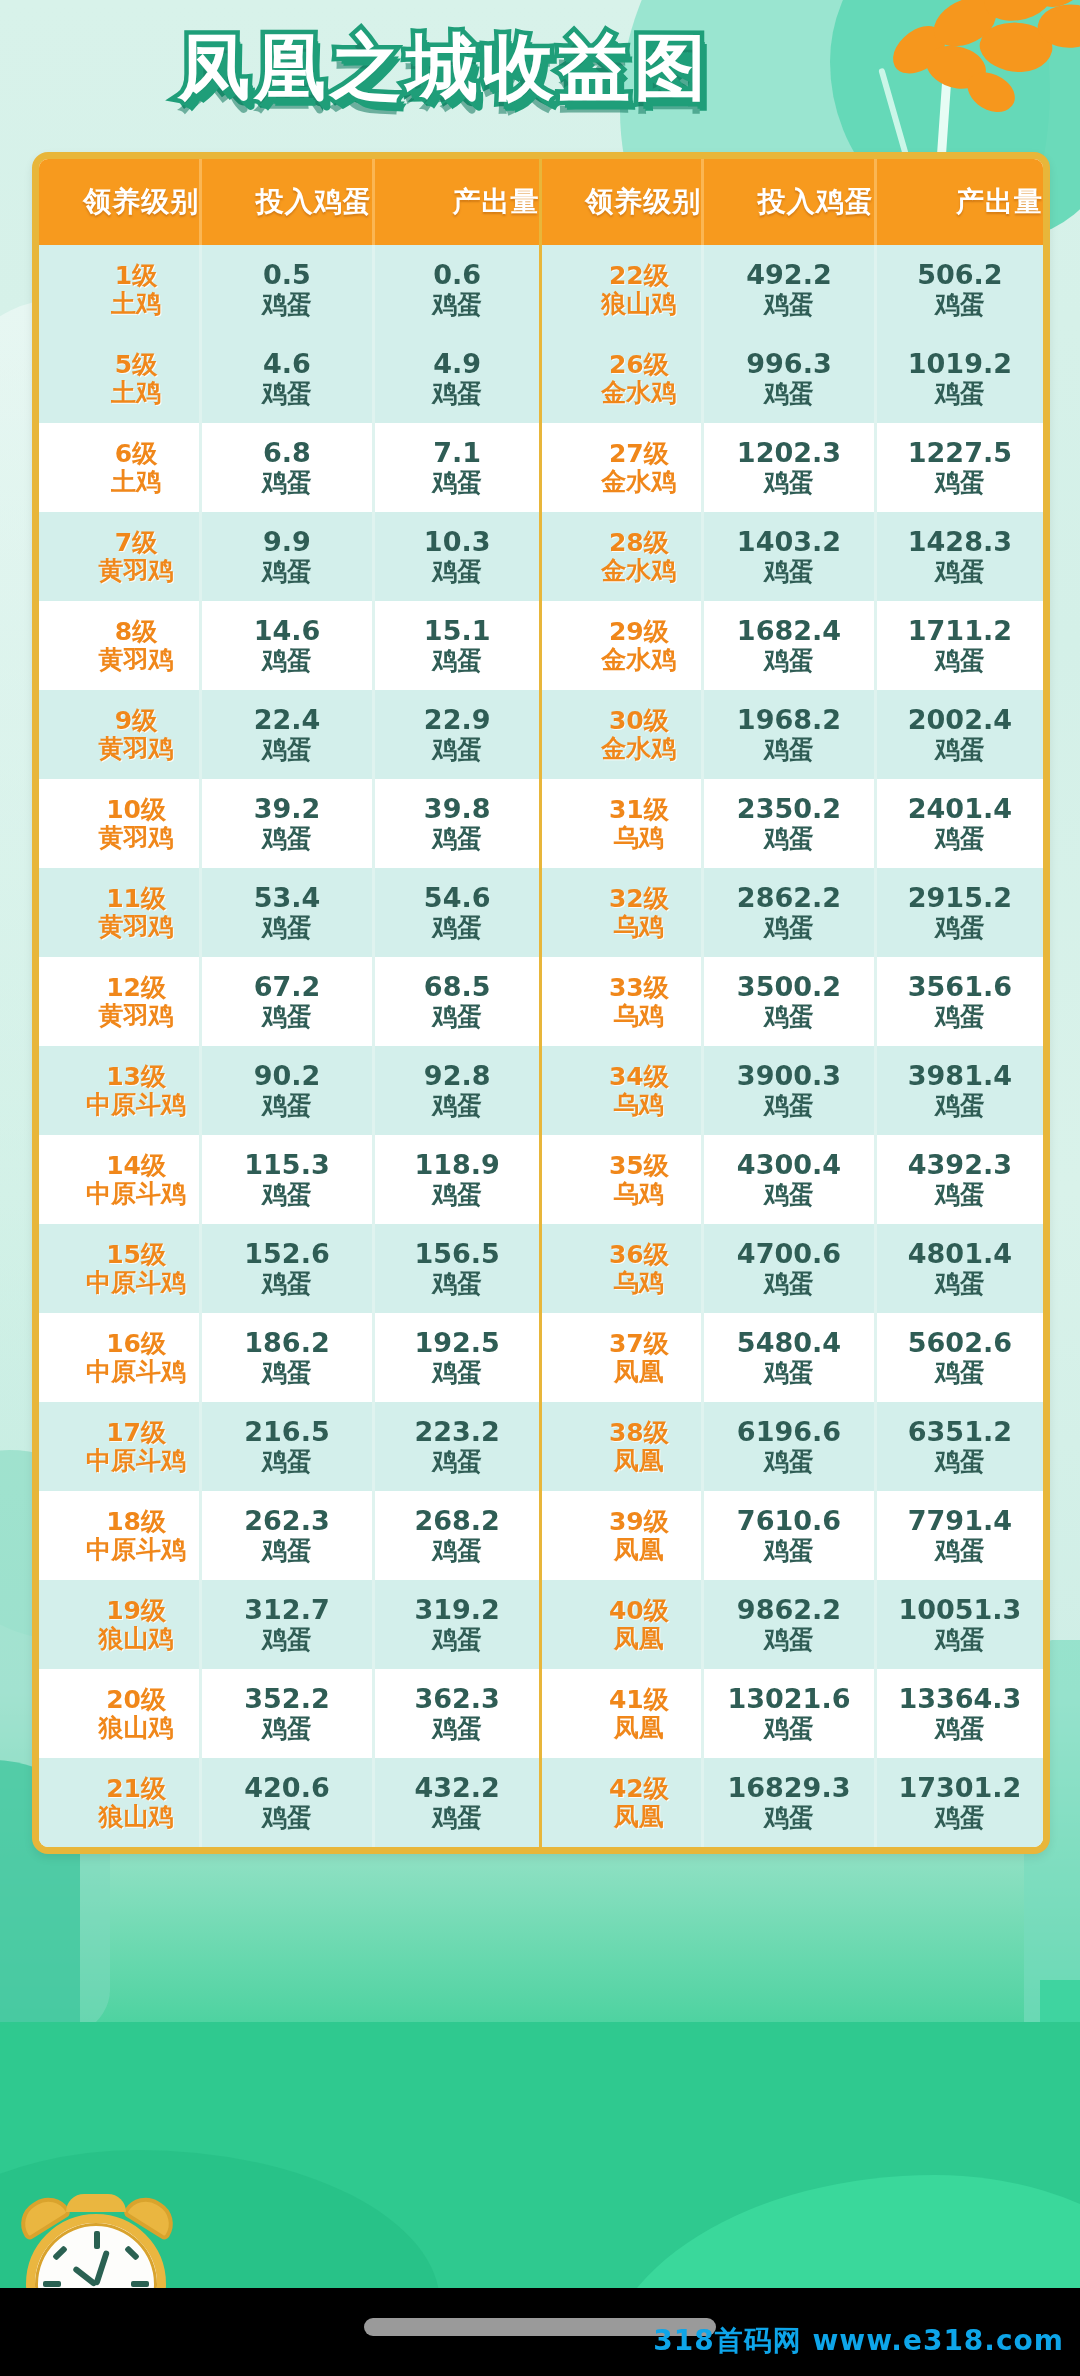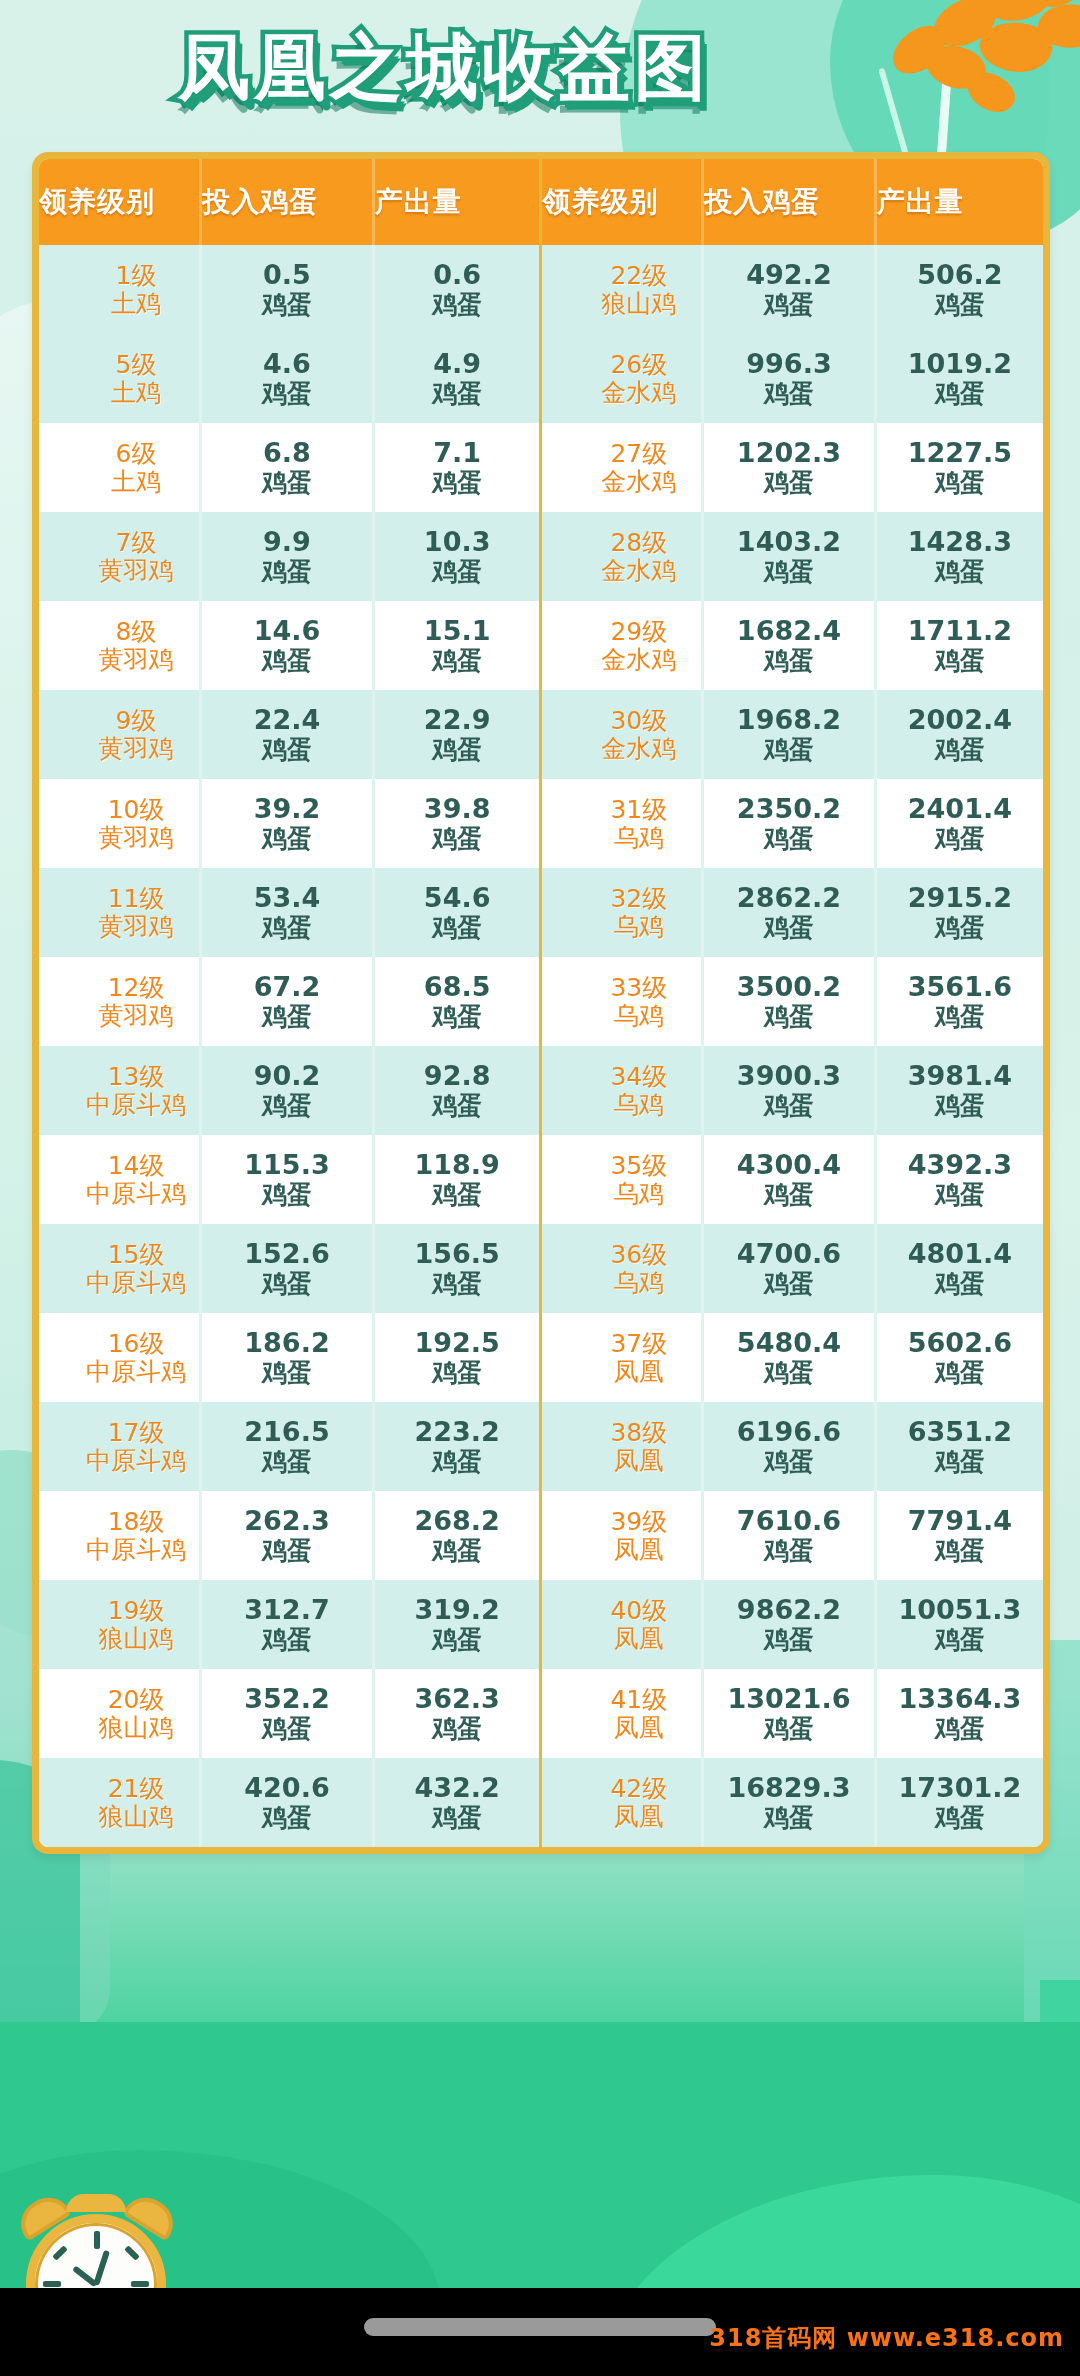--- a/index.html
+++ b/index.html
@@ -127,40 +127,40 @@
   #table-card {
     position:absolute; left:32px; top:152px; width:1018px;
     border:7px solid #e8b63a; border-radius:16px;
     background:#ffffff; overflow:hidden; z-index:5;
     box-shadow:0 4px 10px rgba(0,0,0,.08);
   }
   table { width:100%; border-collapse:collapse; table-layout:fixed; }
   thead th {
     background:#f79a1e; color:#ffffff;
     font-size:28px; font-weight:bold; letter-spacing:1px;
-    height:86px; text-align:left; vertical-align:middle;
+    height:86px; text-align:right; vertical-align:middle;
     border-right:3px solid #fbb653;
     text-shadow:0 2px 2px rgba(150,70,0,.35);
     font-family:"DejaVu Sans","Liberation Sans",sans-serif;
   }
   thead th:last-child { border-right:none; }
   tbody td {
     height:89px; text-align:center; vertical-align:middle;
     border-right:3px solid #dff3ef;
     font-family:"DejaVu Sans","Liberation Sans",sans-serif;
     padding:0;
   }
   tbody td:last-child { border-right:none; }
   tbody tr.odd  td { background:#d3efeb; }
   tbody tr.even td { background:#ffffff; }
   
   tbody td.mid-sep, thead th.mid-sep { border-right:3px solid #e8b63a; }
 
   .lvl {
-    color:#f0871a; font-weight:normal; font-size:25px; line-height:1.12;
+    color:#f0871a; font-weight:bold; font-size:25px; line-height:1.12;
     text-shadow:1px 1px 0 rgba(255,255,255,.85);
     margin-left:34px;
   }
   .lvl .l2 { display:block; }
   .val {
     color:#2f5d55; font-weight:bold; font-size:27px; line-height:1.12;
   }
   .val .unit { display:block; font-size:25px; }
 
   
@@ -168,21 +168,21 @@
     position:absolute; left:0; top:2288px; width:1080px; height:88px;
     background:#000000;
   }
   #home-indicator {
     position:absolute; left:364px; top:2318px; width:352px; height:18px;
     background:#9a9a9a; border-radius:9px;
   }
   #watermark {
     position:absolute; right:16px; top:2322px;
     font-family:"DejaVu Sans","Liberation Sans",sans-serif;
-    font-size:24px; font-weight:bold; color:#f97316;
+    font-size:28px; font-weight:bold; color:#0ea5e9;
     letter-spacing:1px; white-space:nowrap;
   }
 </style>
 </head>
 <body>
 
 <div id="page">
 
   <div id="bg">
     <div class="blob-mint-top"></div>

